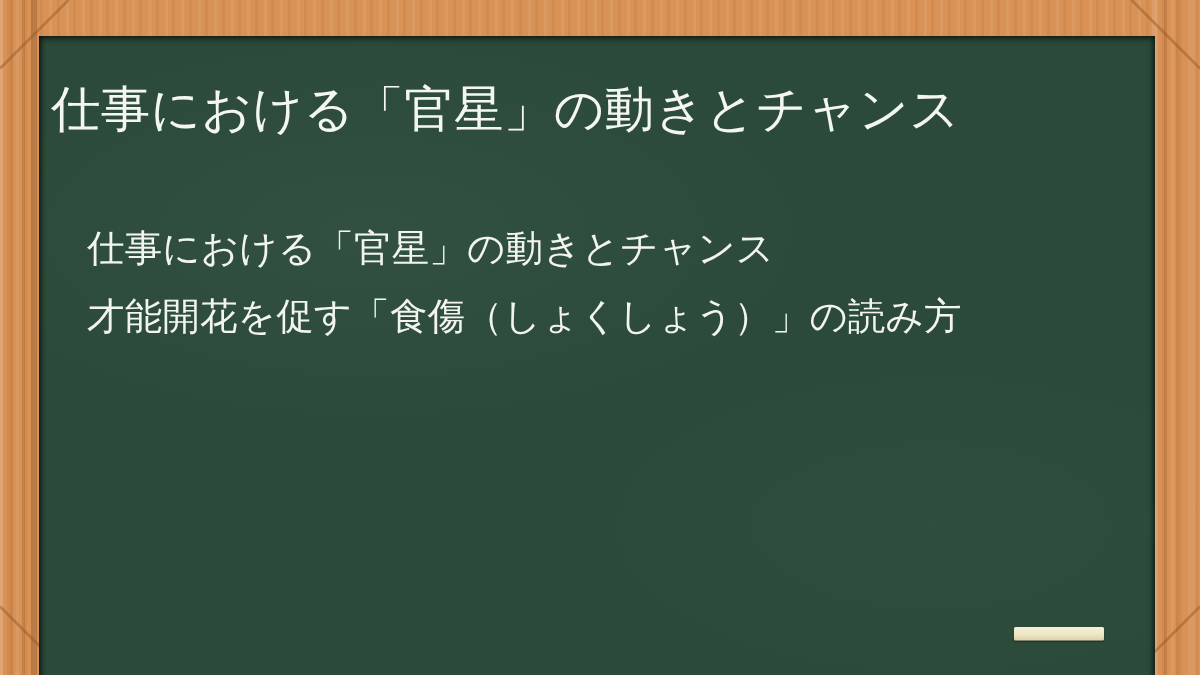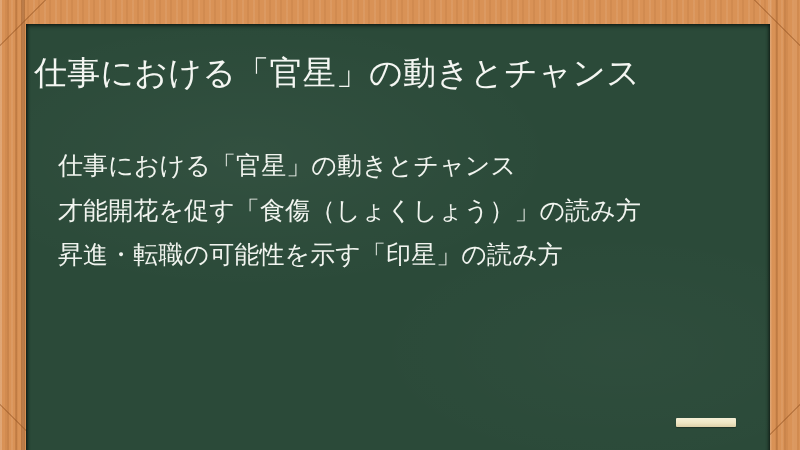--- a/index.html
+++ b/index.html
@@ -181,19 +181,18 @@
   <div class="mitre bl"></div>
   <div class="mitre br"></div>
 
   <div class="board">
 
     <h1 class="title">仕事における「官星」の動きとチャンス</h1>
 
     <ul class="toc">
       <li class="toc-item">仕事における「官星」の動きとチャンス</li>
       <li class="toc-item">才能開花を促す「食傷（しょくしょう）」の読み方</li>
-      <li class="toc-item">昇進・転職の可能性を示す「印星」の読み方</li>
     </ul>
 
     <div class="chalk"></div>
 
   </div>
 </div>
 
 </body></html>

